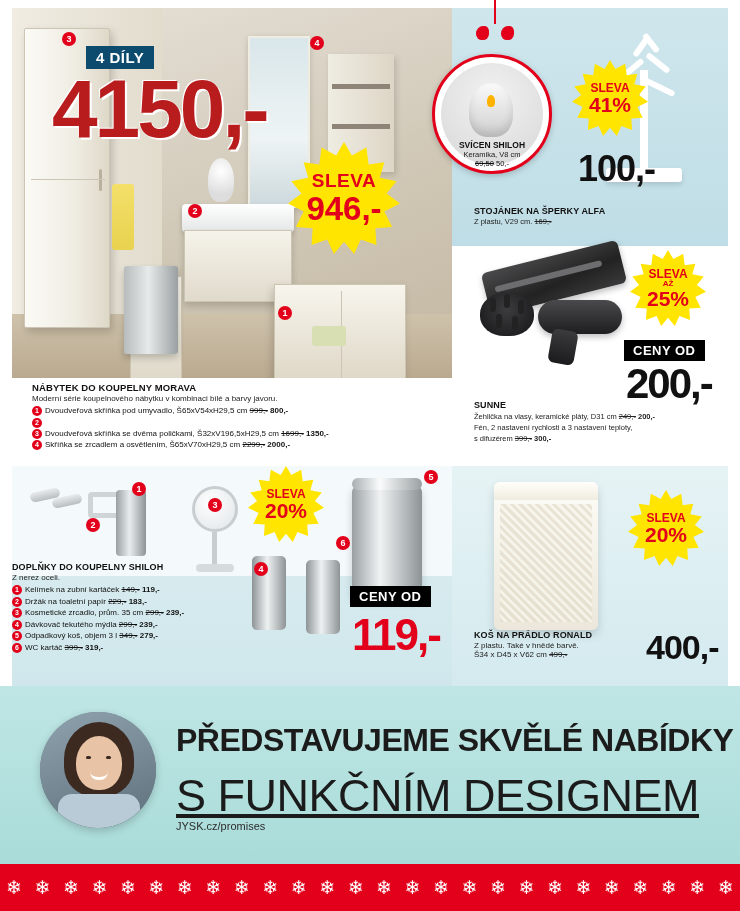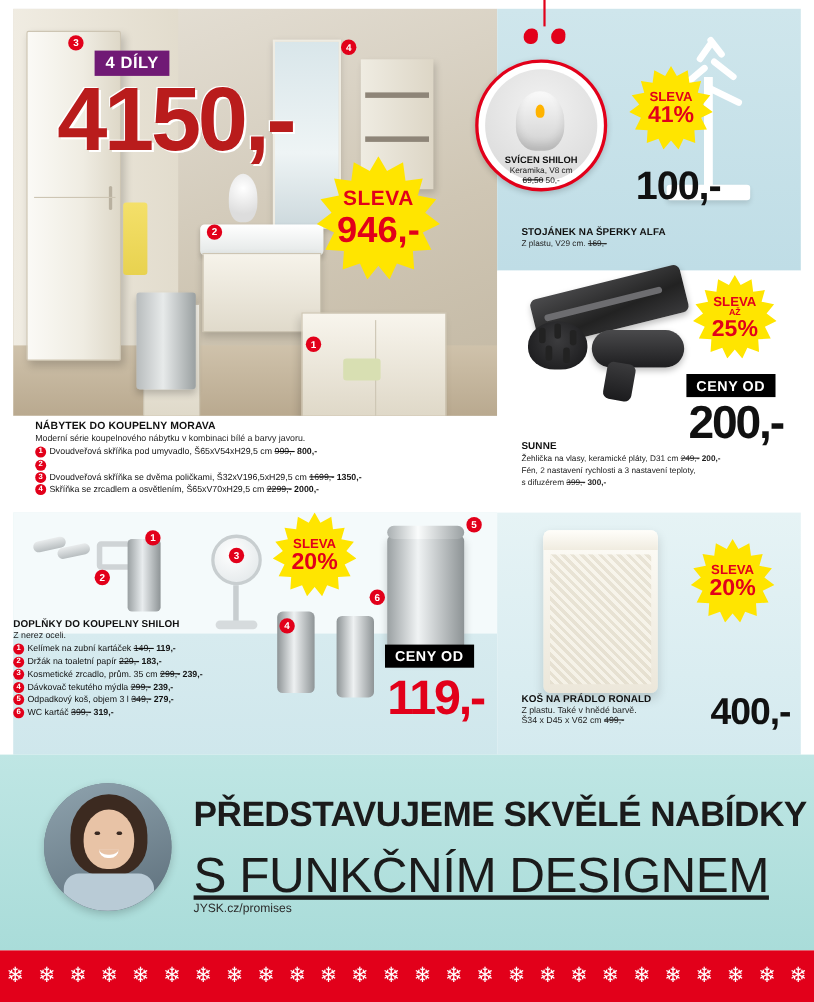--- a/index.html
+++ b/index.html
@@ -57,21 +57,21 @@
     background:#d8dfb2; border-radius:3px;}
   .bp-plant { position:absolute; left:196px; top:150px; width:26px; height:44px;
     background:radial-gradient(circle at 50% 30%,#fff,#ddd 70%); border-radius:50% 50% 40% 40%;}
 
   .mk { position:absolute; width:14px; height:14px; border-radius:50%;
     background:#e2001a; color:#fff; font-size:9px; line-height:14px; text-align:center;
     font-weight:bold; }
 
   
   .badge-4dily {
-    position:absolute; left:86px; top:46px; background:#701a75; color:#fff;
+    position:absolute; left:86px; top:46px; background:#0c4a6e; color:#fff;
     font-weight:bold; font-size:15px; padding:3px 10px; letter-spacing:.5px;
   }
   .price-main {
     position:absolute; left:52px; top:62px; font-size:82px; font-weight:bold;
     color:#b91c1c; letter-spacing:-3px;
     text-shadow: 2px 2px 0 #fff, -1px -1px 0 #fff;
     font-family:"Liberation Sans", sans-serif;
   }
   .sleva-star {
     position:absolute; left:288px; top:142px; width:112px; height:112px;

